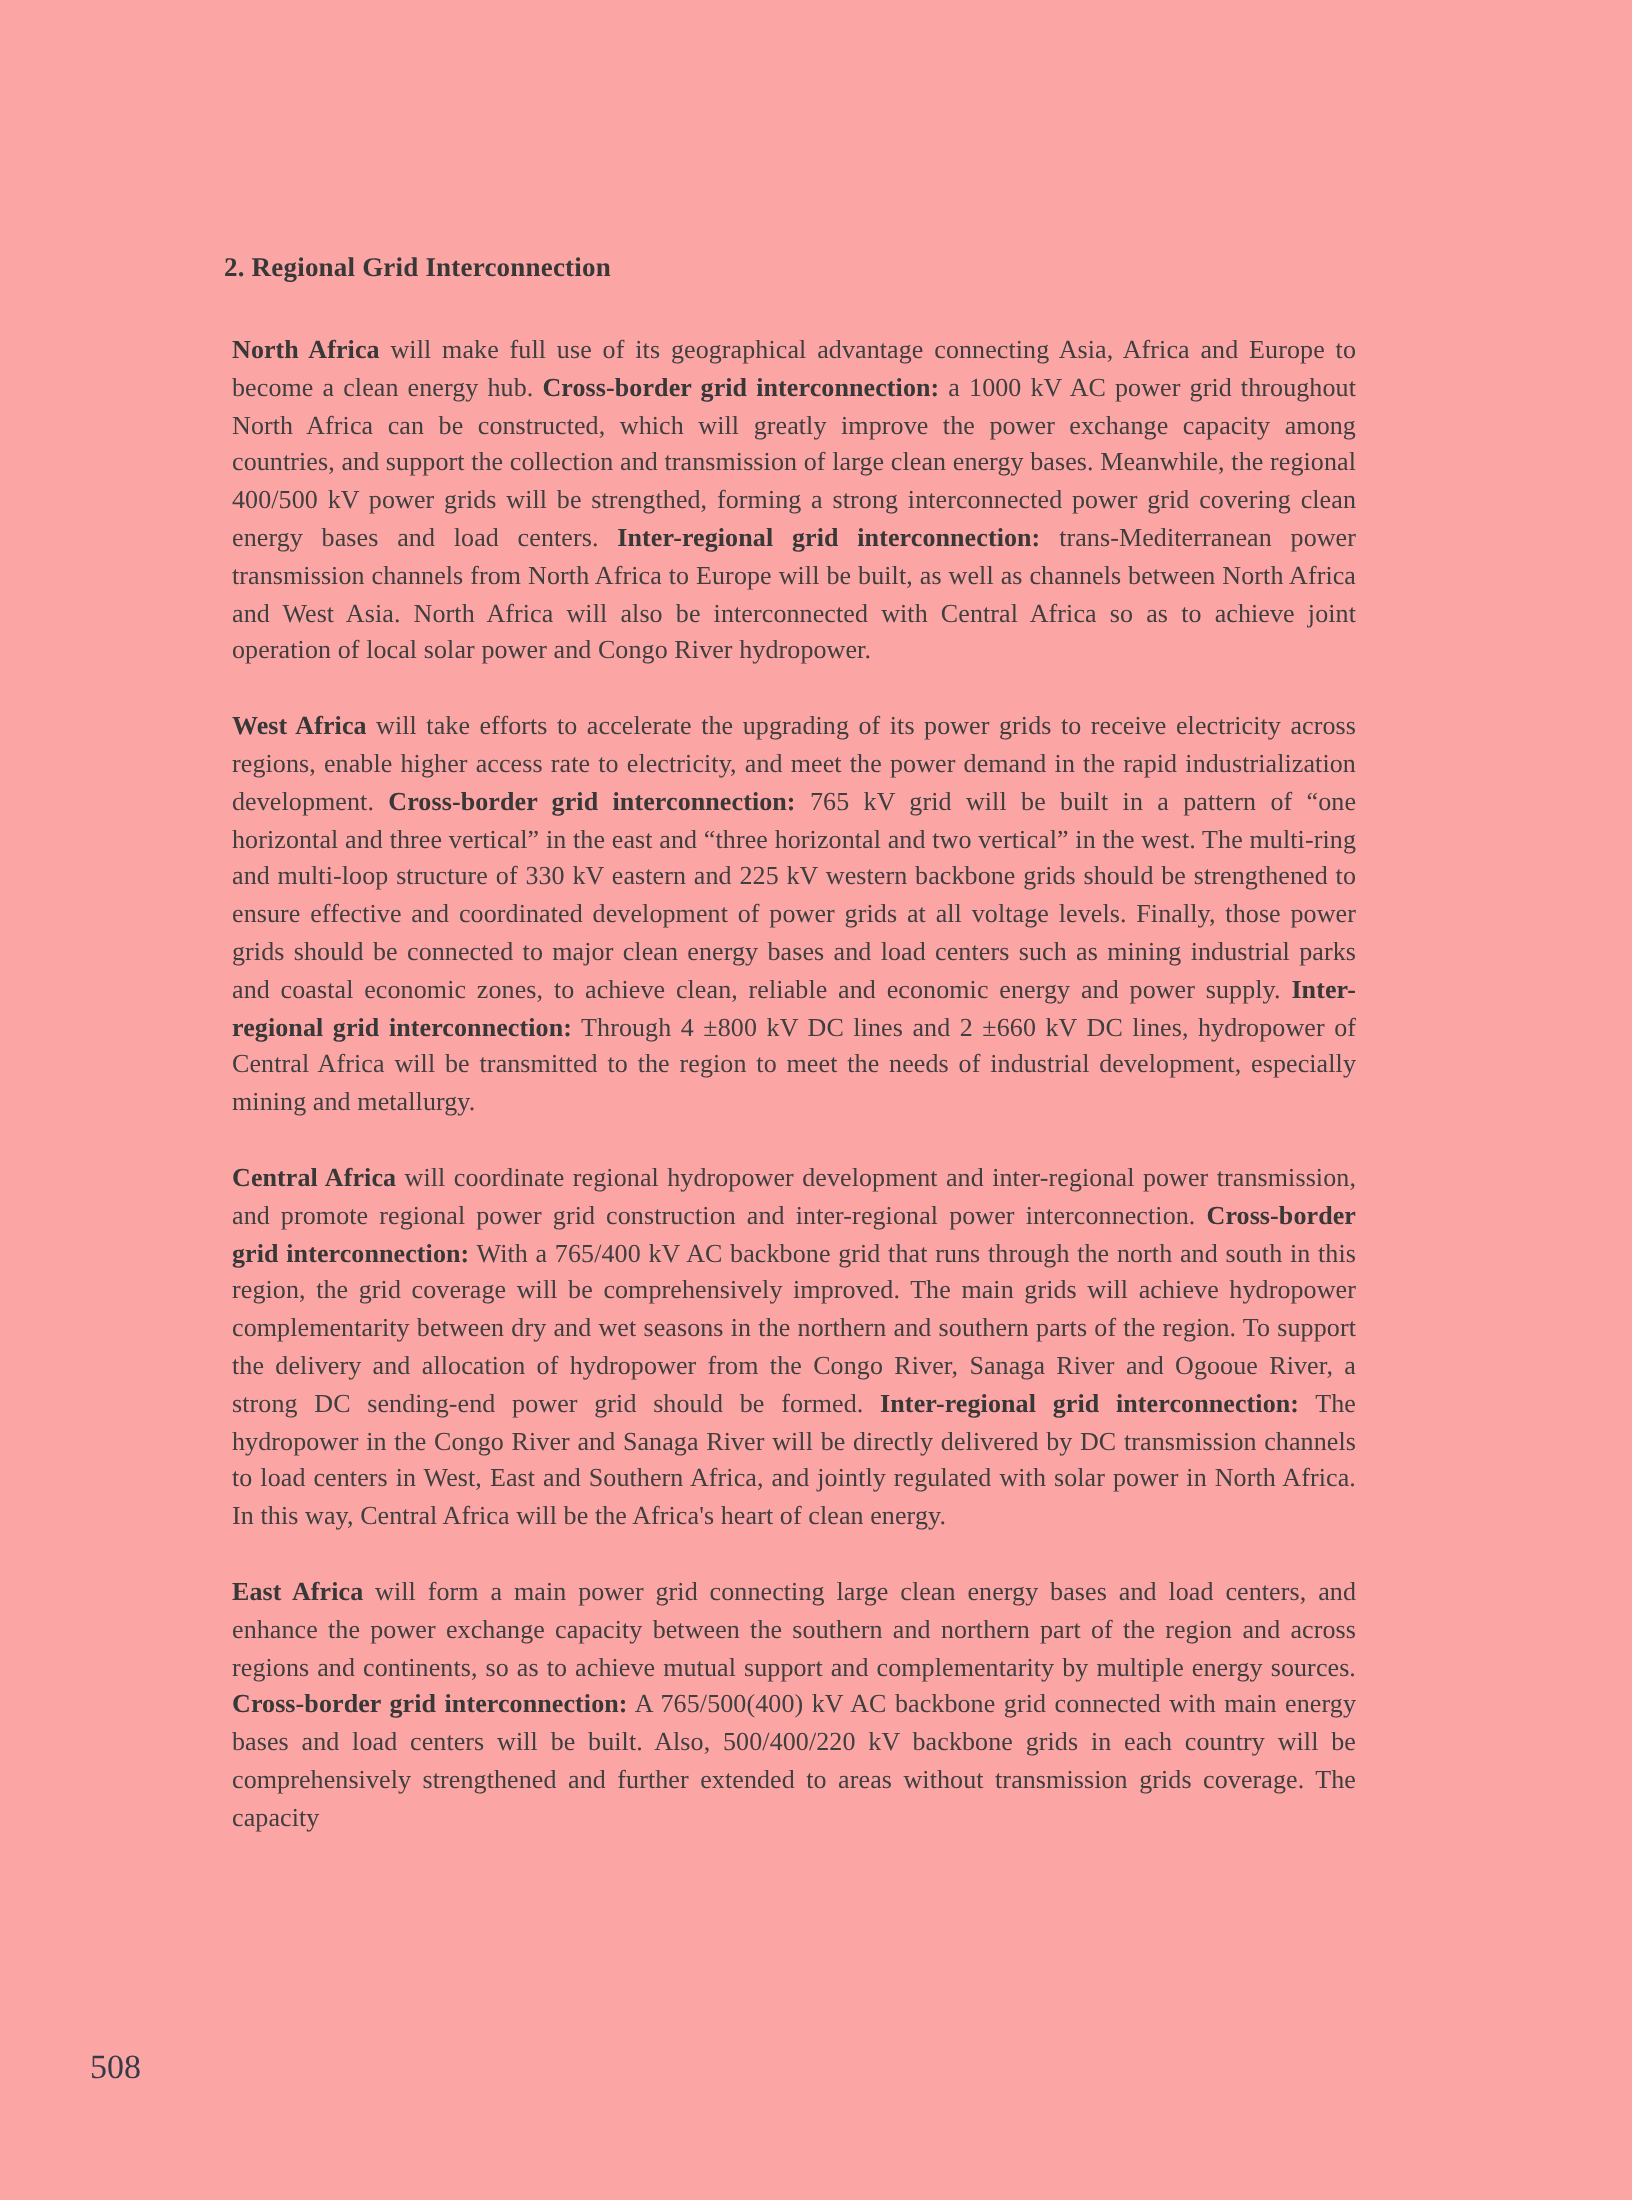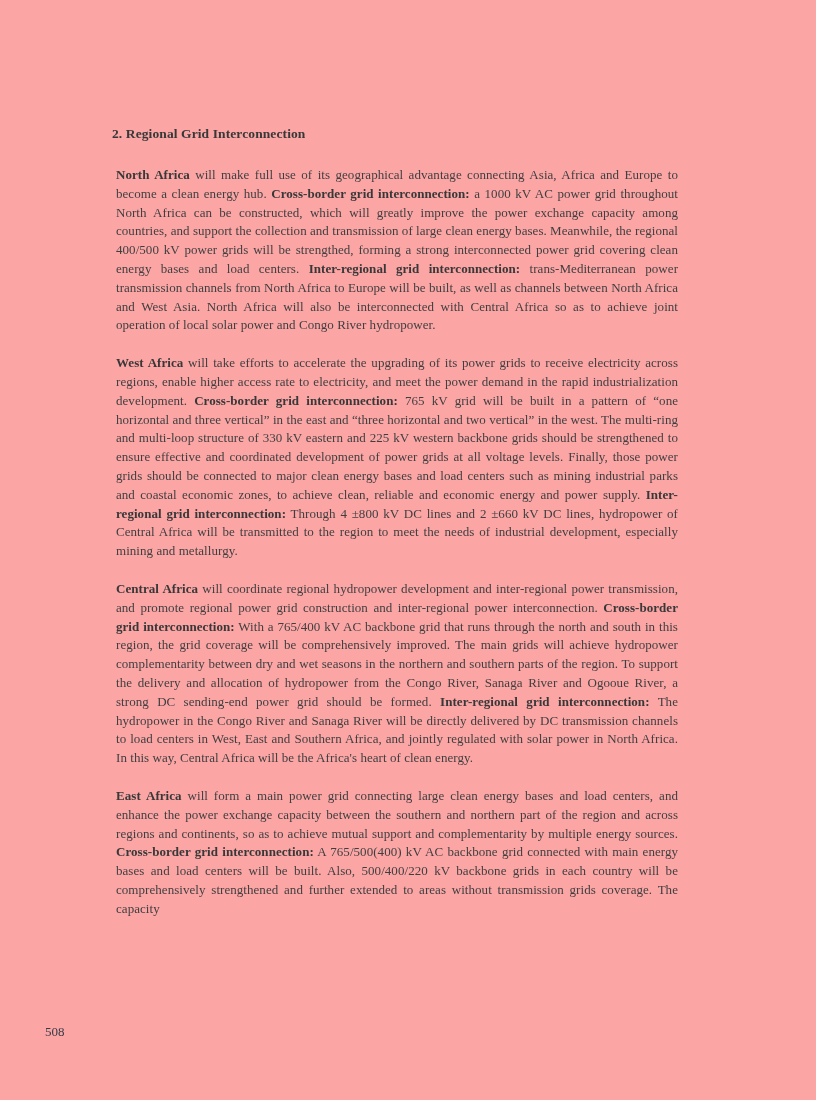--- a/index.html
+++ b/index.html
@@ -38,21 +38,21 @@
     letter-spacing: 0.05px;
   }
   .para .bold {
     font-weight: bold;
     color: #383838;
   }
   .page-number {
     position: absolute;
     left: 45px;
     top: 1024px;
-    font-size: 13px;
+    font-size: 17px;
     color: #353b47;
   }
 </style>
 </head>
 <body>
 
 <div class="page">
   <div class="text-block">
     <h2 class="heading">2. Regional Grid Interconnection</h2>
     <div>

